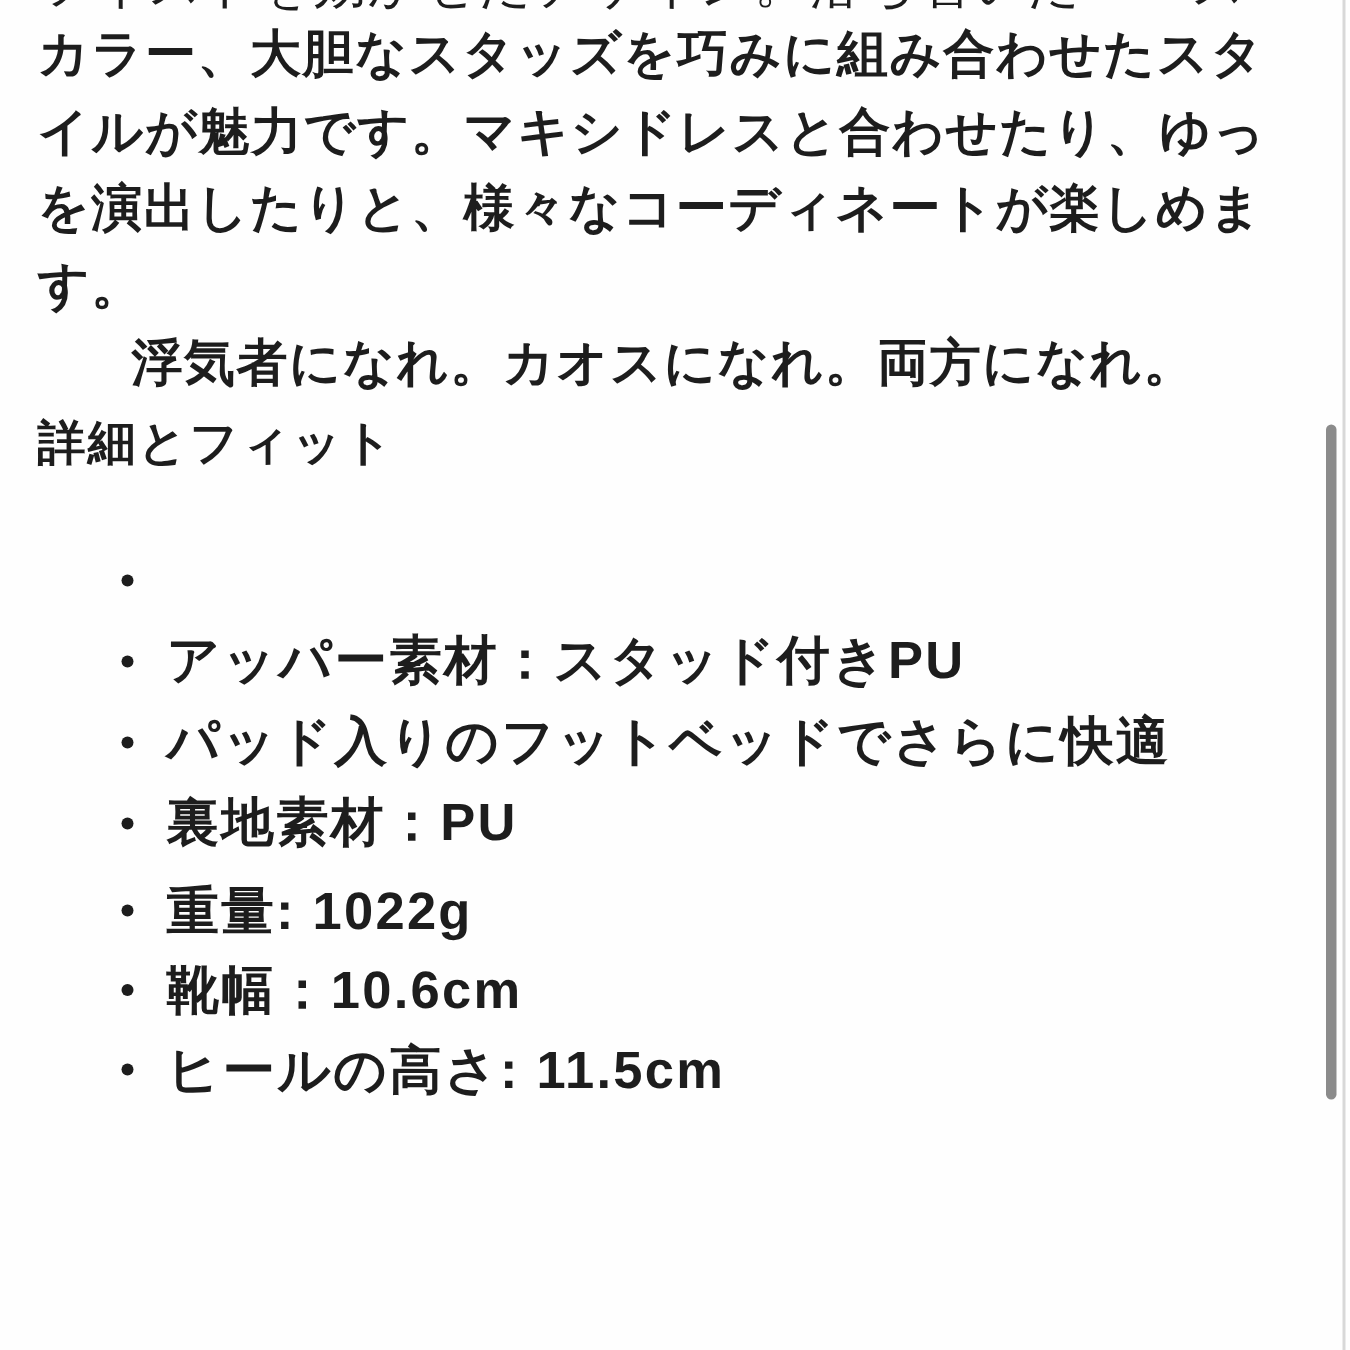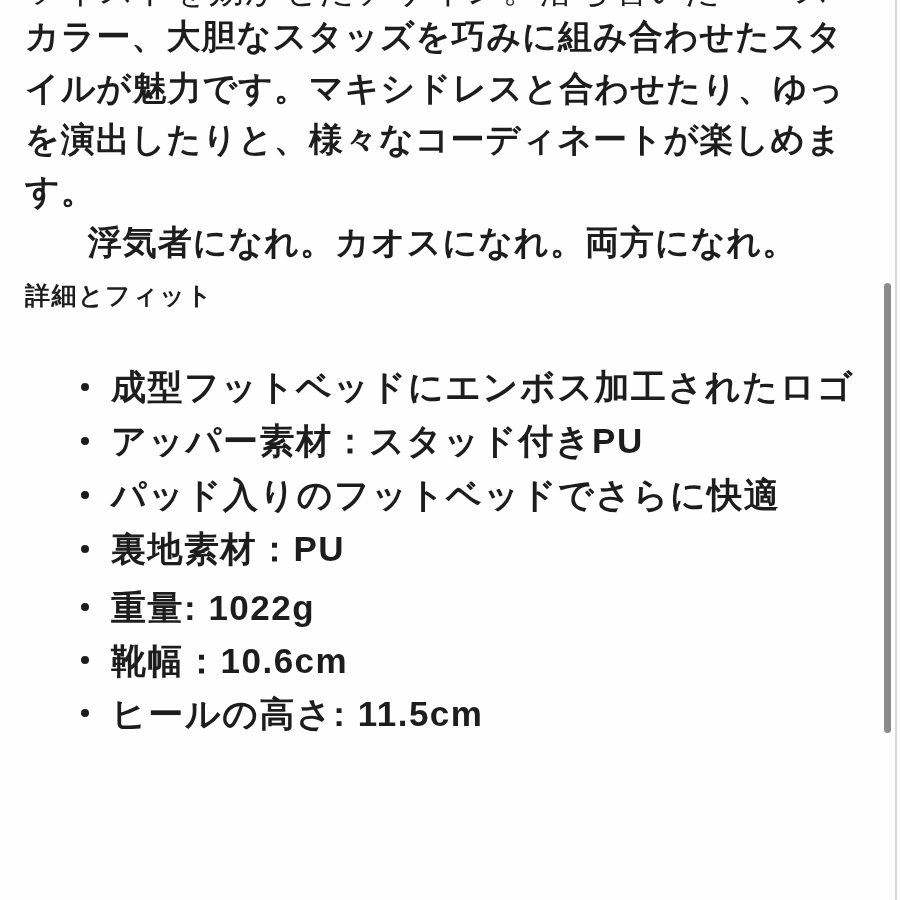--- a/index.html
+++ b/index.html
@@ -42,21 +42,21 @@
     letter-spacing: 1px;
     white-space: nowrap;
     font-weight: 700;
   }
   .tagline {
     margin: 0 40px 0 25px;
     text-align: center;
   }
   .heading {
     margin: 0 40px 0 25px;
-    font-size: 25px;
+    font-size: 32px;
     line-height: 52px;
     letter-spacing: 1.5px;
     font-weight: 700;
     white-space: nowrap;
   }
   ul.details {
     list-style: none;
     margin: 39px 0 0 0;
     padding: 0 0 0 111px;
   }
@@ -122,21 +122,20 @@
   </div>
 
   <div class="tline tagline">浮気者になれ。カオスになれ。両方になれ。</div>
 
   <div class="heading">詳細とフィット</div>
 
   <ul class="details">
 
     <li>
       <span class="dot"></span>
-      <span>成型フットベッドにエンボス加工されたロゴ</span>
     </li>
 
     <li>
       <span class="dot"></span>
       <span>アッパー素材：スタッド付きPU</span>
     </li>
 
     <li>
       <span class="dot"></span>
       <span>パッド入りのフットベッドでさらに快適</span>

